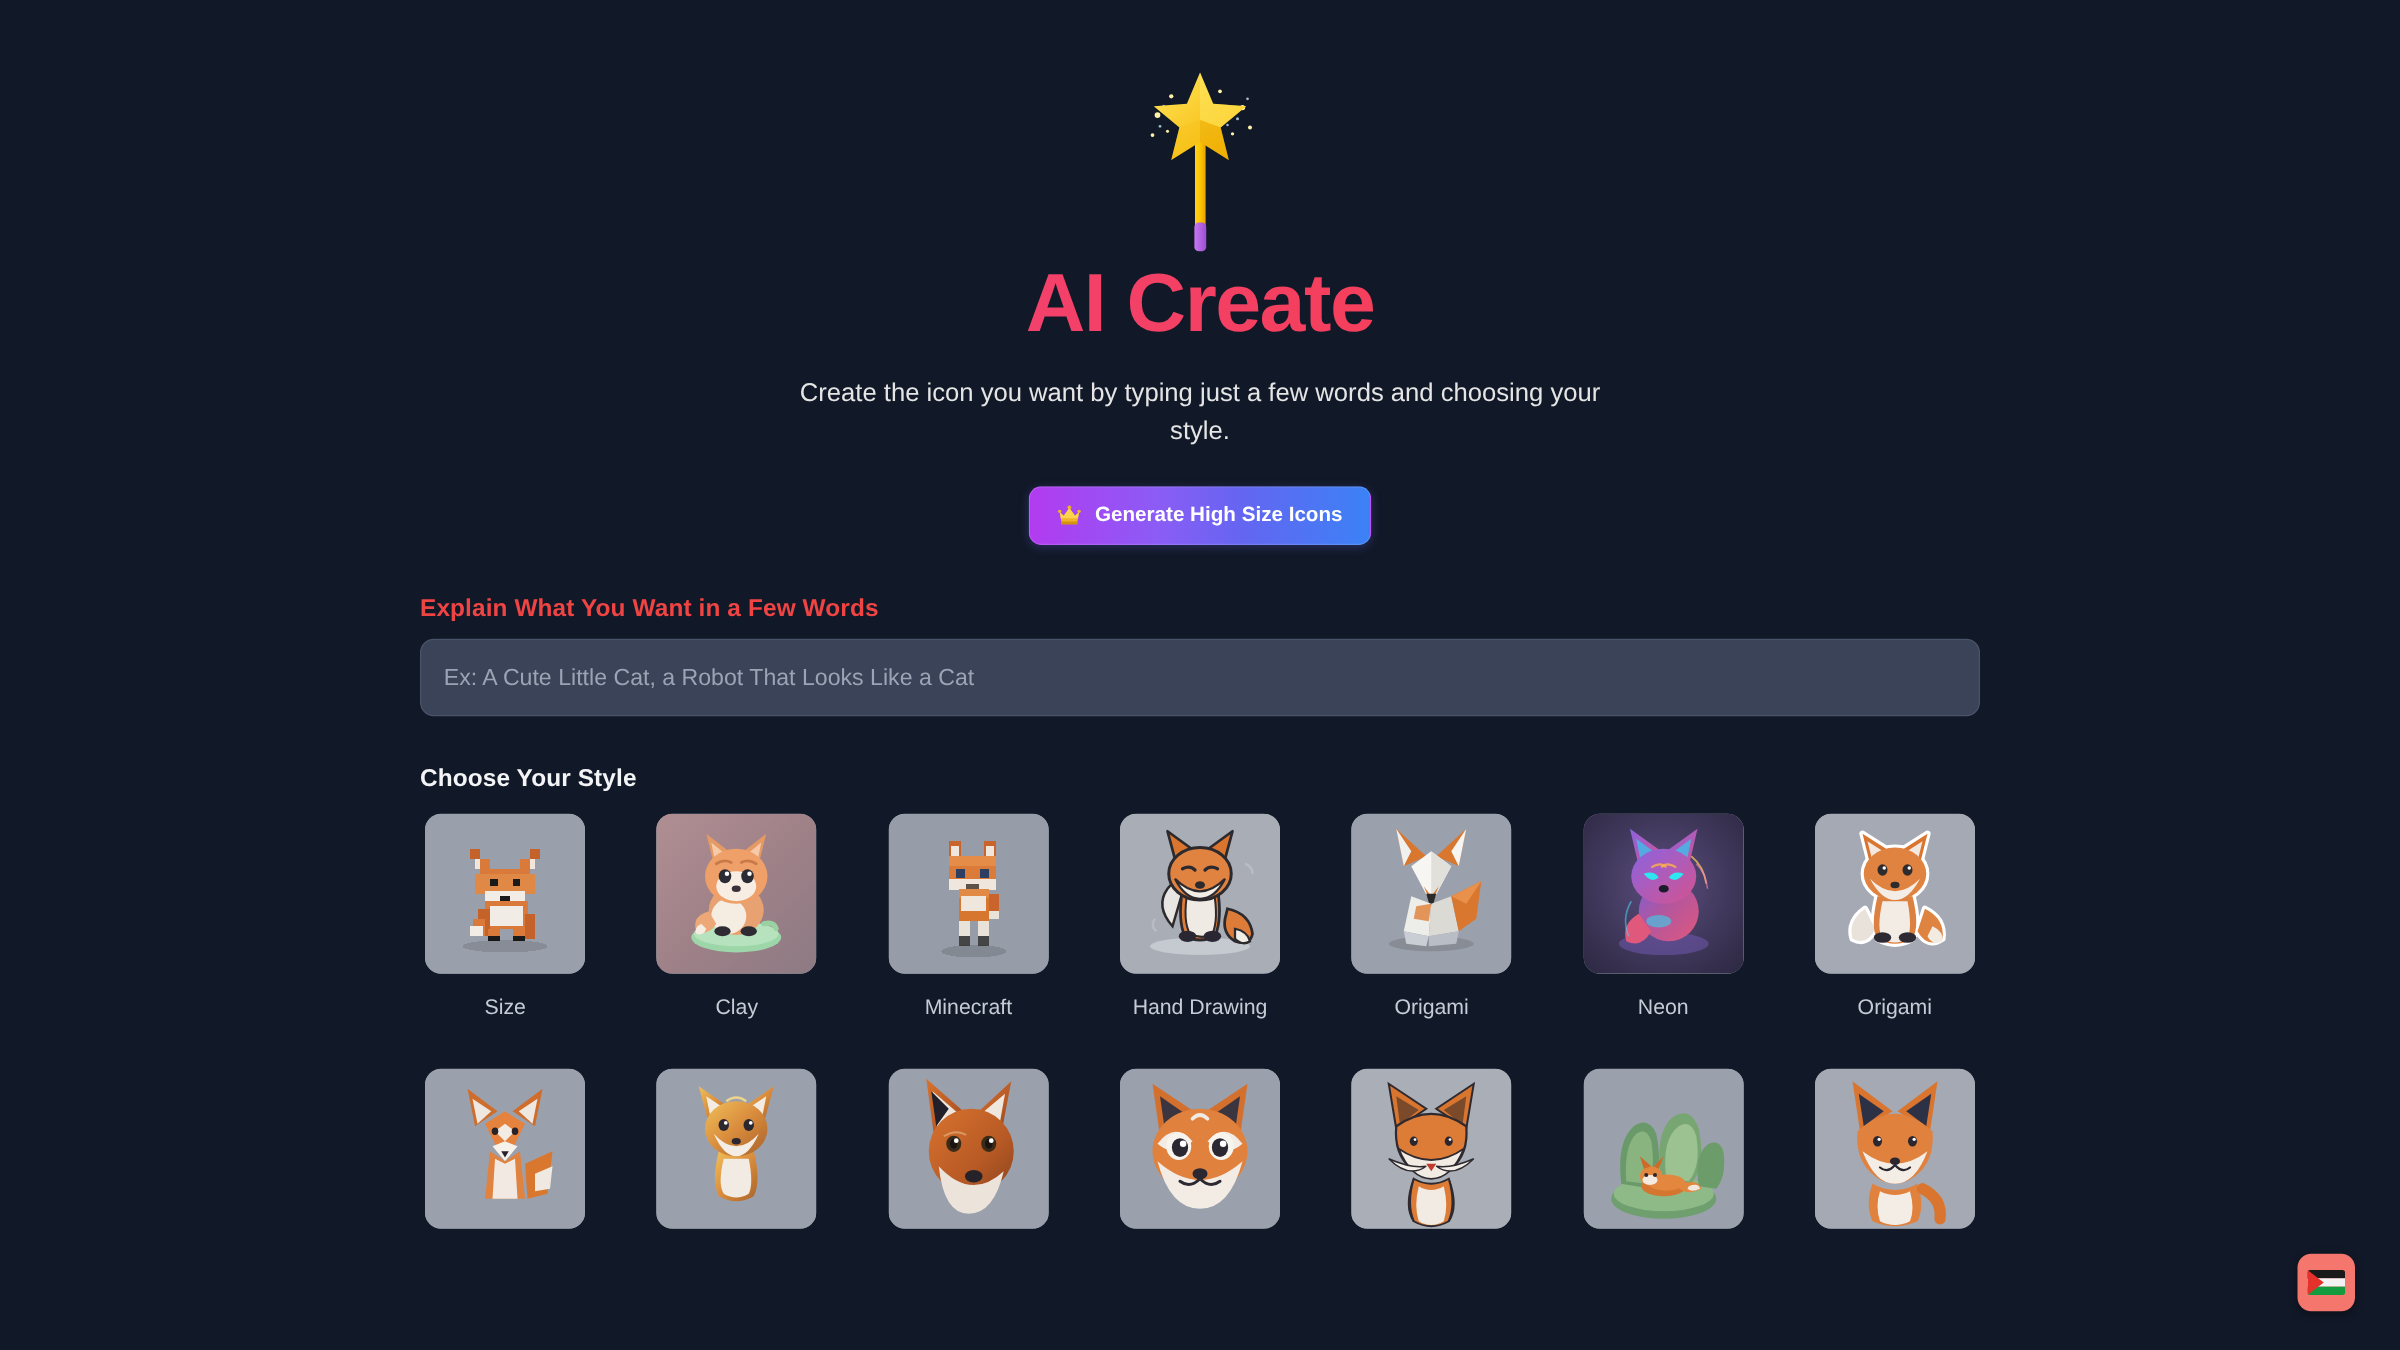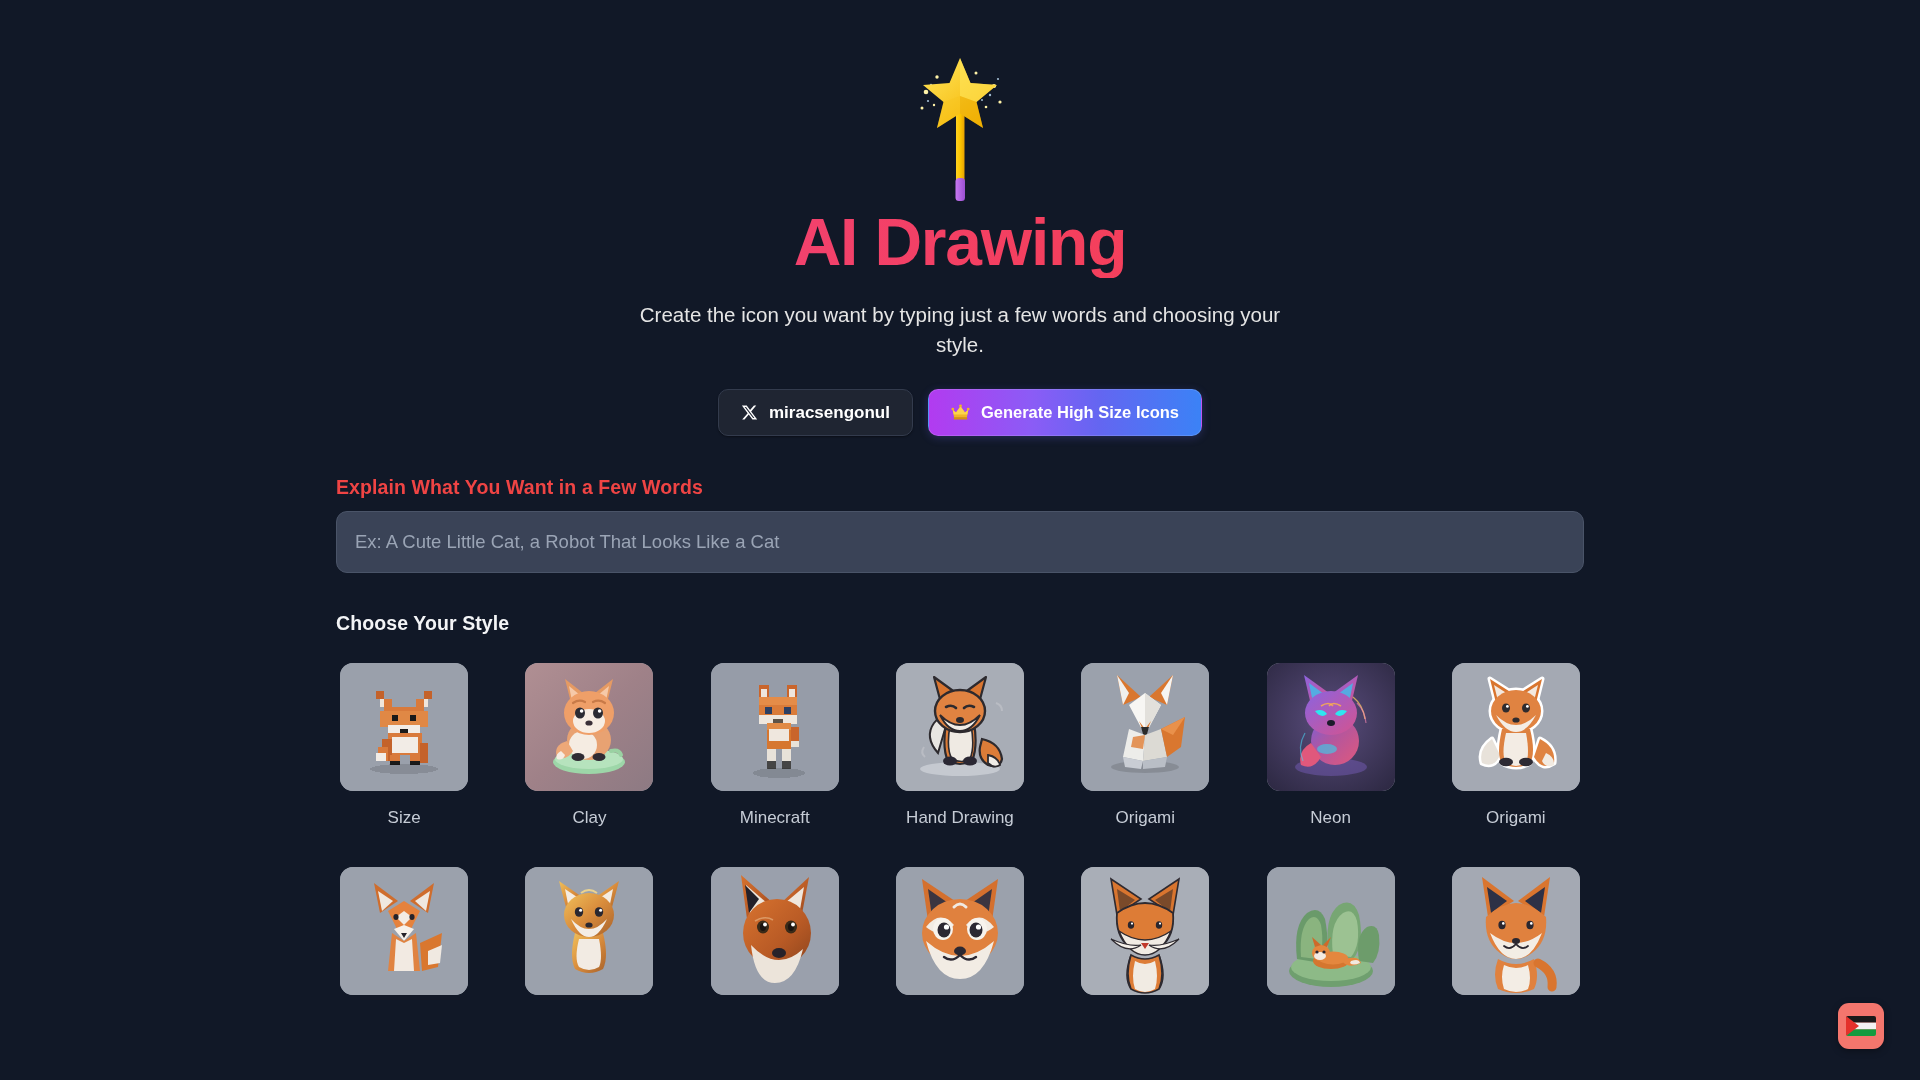--- a/index.html
+++ b/index.html
@@ -153,21 +153,21 @@
     outline: none;
   }
   .prompt-input::placeholder { color: #9aa4b5; }
 
   .section-label {
     font-size: 19.5px;
     font-weight: 700;
     color: #f3f4f6;
     letter-spacing: .1px;
     margin-top: 39px;
-    margin-bottom: 28px;
+    margin-bottom: 16px;
   }
 
   
   .style-grid {
     display: grid;
     grid-template-columns: repeat(7, 1fr);
     column-gap: 49px;
     row-gap: 0;
     justify-items: center;
   }
@@ -272,35 +272,27 @@
         <rect x="51.5" y="126" width="9.5" height="23" rx="3.5" fill="url(#gripG)"></rect>
 
         <polygon points="56,6 66.5,31 93,33 72.5,50 79,76 56,61.5 33,76 39.5,50 19,33 45.5,31" fill="url(#starG2)"></polygon>
         <polygon points="56,6 66.5,31 93,33 72.5,50 56,44" fill="#ffe85c" opacity="0.55"></polygon>
         <polygon points="56,44 72.5,50 79,76 56,61.5" fill="#e9a900" opacity="0.45"></polygon>
         <polygon points="56,44 56,61.5 33,76 39.5,50" fill="#f7c419" opacity="0.35"></polygon>
       </svg>
     </div>
 
     <h1 class="title">
-      <span class="title-line1">AI Drawing</span>
+      <span class="title-line1">AI Create</span>
     </h1>
 
     <p class="subtitle">Create the icon you want by typing just a few words and choosing your style.</p>
 
     <div class="cta-row">
 
-      <button class="btn btn-x">
-        <span class="x-logo">
-          <svg width="17" height="17" viewBox="0 0 24 24" fill="#ffffff" aria-hidden="true">
-            <path d="M18.244 2.25h3.308l-7.227 8.26 8.502 11.24H16.17l-5.214-6.817L4.99 21.75H1.68l7.73-8.835L1.254 2.25H8.08l4.713 6.231zm-1.161 17.52h1.833L7.084 4.126H5.117z"></path>
-          </svg>
-        </span>
-        <span>miracsengonul</span>
-      </button>
 
       <button class="btn btn-premium">
         <span class="crown">
           <svg width="19" height="17" viewBox="0 0 24 22" aria-hidden="true">
             <path d="M2 7.5l4.2 3.6L12 3l5.8 8.1L22 7.5l-1.8 10.2H3.8z" fill="#f0b429"></path>
             <path d="M2 7.5l4.2 3.6L12 3l5.8 8.1L22 7.5l-1.1 6.2H3.1z" fill="#fcd34d"></path>
             <rect x="3.3" y="17" width="17.4" height="3.2" rx="1.1" fill="#d4930f"></rect>
             <circle cx="2" cy="6.6" r="1.8" fill="#f0b429"></circle>
             <circle cx="22" cy="6.6" r="1.8" fill="#f0b429"></circle>
             <circle cx="12" cy="2.4" r="1.9" fill="#f0b429"></circle>

